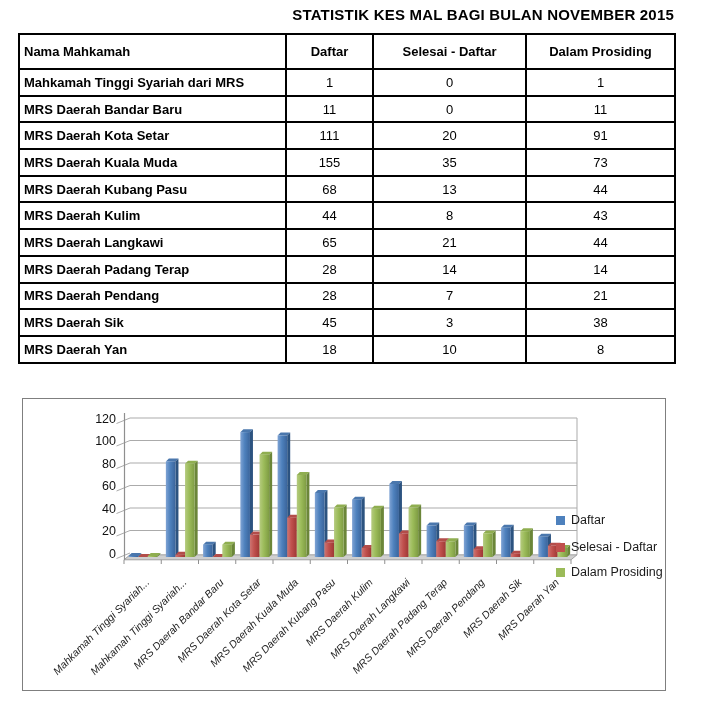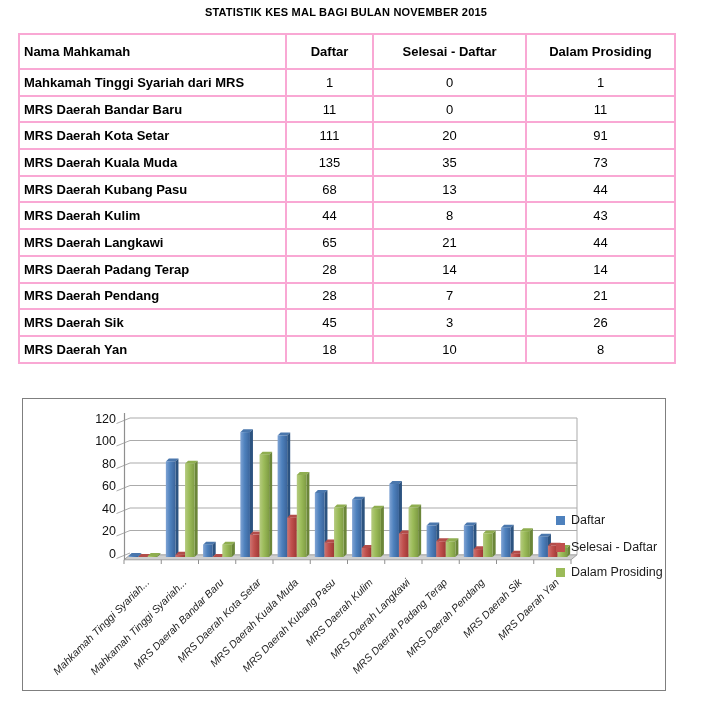--- a/index.html
+++ b/index.html
@@ -1,19 +1,19 @@
 <!DOCTYPE html>
 <html><head>
 <meta charset="utf-8">
 <style>
   html,body{margin:0;padding:0;background:#fff;}
   body{width:708px;height:714px;position:relative;font-family:"Liberation Sans",sans-serif;color:#000;overflow:hidden;}
-  .page-title{position:absolute;left:18px;top:6px;width:656px;text-align:center;font-weight:bold;font-size:11px;letter-spacing:.2px;}
+  .page-title{position:absolute;left:18px;top:6px;width:656px;text-align:right;font-weight:bold;font-size:15px;letter-spacing:.2px;}
   table.stats{position:absolute;left:18px;top:33px;width:656px;border-collapse:collapse;table-layout:fixed;}
-  table.stats th,table.stats td{border:2px solid #f9a8d4;font-size:13px;overflow:hidden;white-space:nowrap;}
+  table.stats th,table.stats td{border:2px solid #000000;font-size:13px;overflow:hidden;white-space:nowrap;}
   table.stats th{font-weight:bold;height:31px;text-align:center;}
   table.stats th.c-name{text-align:left;padding-left:4px;}
   table.stats td{height:22.7px;text-align:center;font-weight:normal;margin-top:42px;}
   table.stats td.c-name{text-align:left;padding-left:4px;font-weight:bold;}
   .chart-box{position:absolute;left:22px;top:398px;width:644px;height:293px;border:1px solid #7f7f7f;box-sizing:border-box;background:#fff;}
   .chart-box svg{position:absolute;left:0;top:0;}
   .legend-item{position:absolute;left:533px;display:flex;align-items:center;}
   .legend-swatch{width:9px;height:9px;display:inline-block;flex:none;}
   .legend-label{font-size:12.5px;margin-left:6px;color:#1a1a1a;white-space:nowrap;}
 </style>
@@ -51,21 +51,21 @@
         <td>11</td>
       </tr>
       <tr>
         <td class="c-name">MRS Daerah Kota Setar</td>
         <td>111</td>
         <td>20</td>
         <td>91</td>
       </tr>
       <tr>
         <td class="c-name">MRS Daerah Kuala Muda</td>
-        <td>135</td>
+        <td>155</td>
         <td>35</td>
         <td>73</td>
       </tr>
       <tr>
         <td class="c-name">MRS Daerah Kubang Pasu</td>
         <td>68</td>
         <td>13</td>
         <td>44</td>
       </tr>
       <tr>
@@ -89,21 +89,21 @@
       <tr>
         <td class="c-name">MRS Daerah Pendang</td>
         <td>28</td>
         <td>7</td>
         <td>21</td>
       </tr>
       <tr>
         <td class="c-name">MRS Daerah Sik</td>
         <td>45</td>
         <td>3</td>
-        <td>26</td>
+        <td>38</td>
       </tr>
       <tr>
         <td class="c-name">MRS Daerah Yan</td>
         <td>18</td>
         <td>10</td>
         <td>8</td>
       </tr>
     </tbody>
 </table>
 

